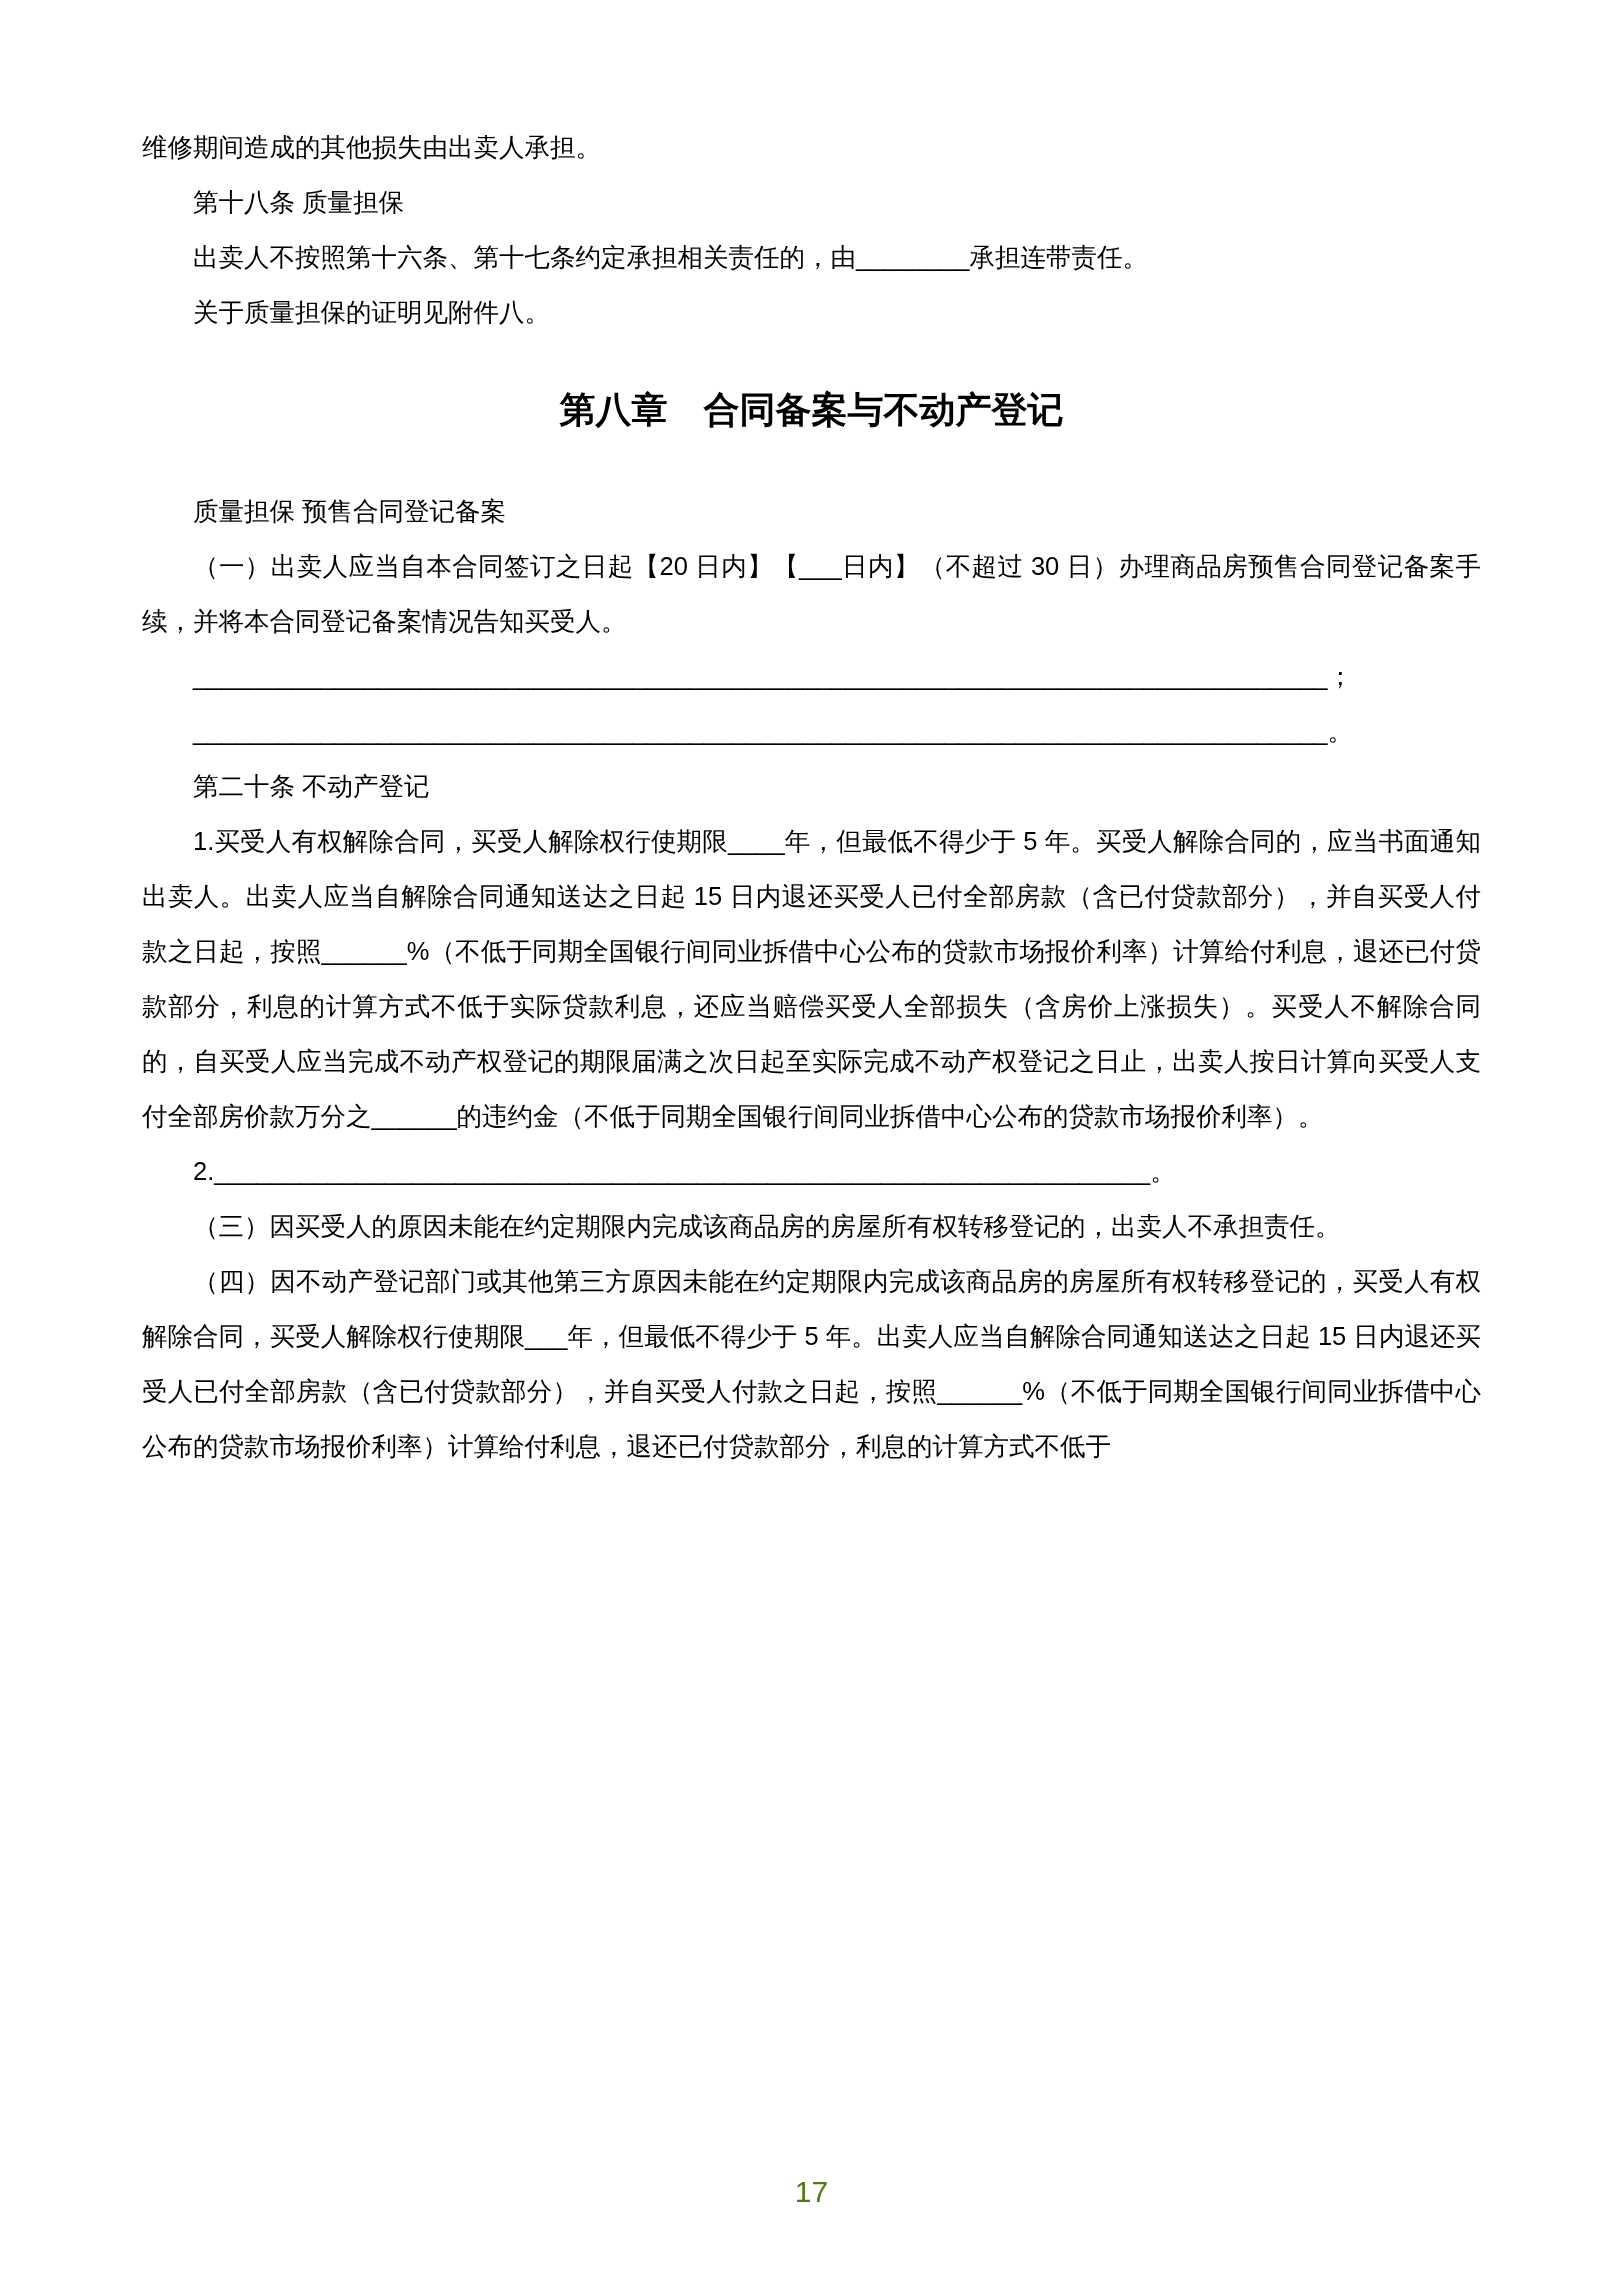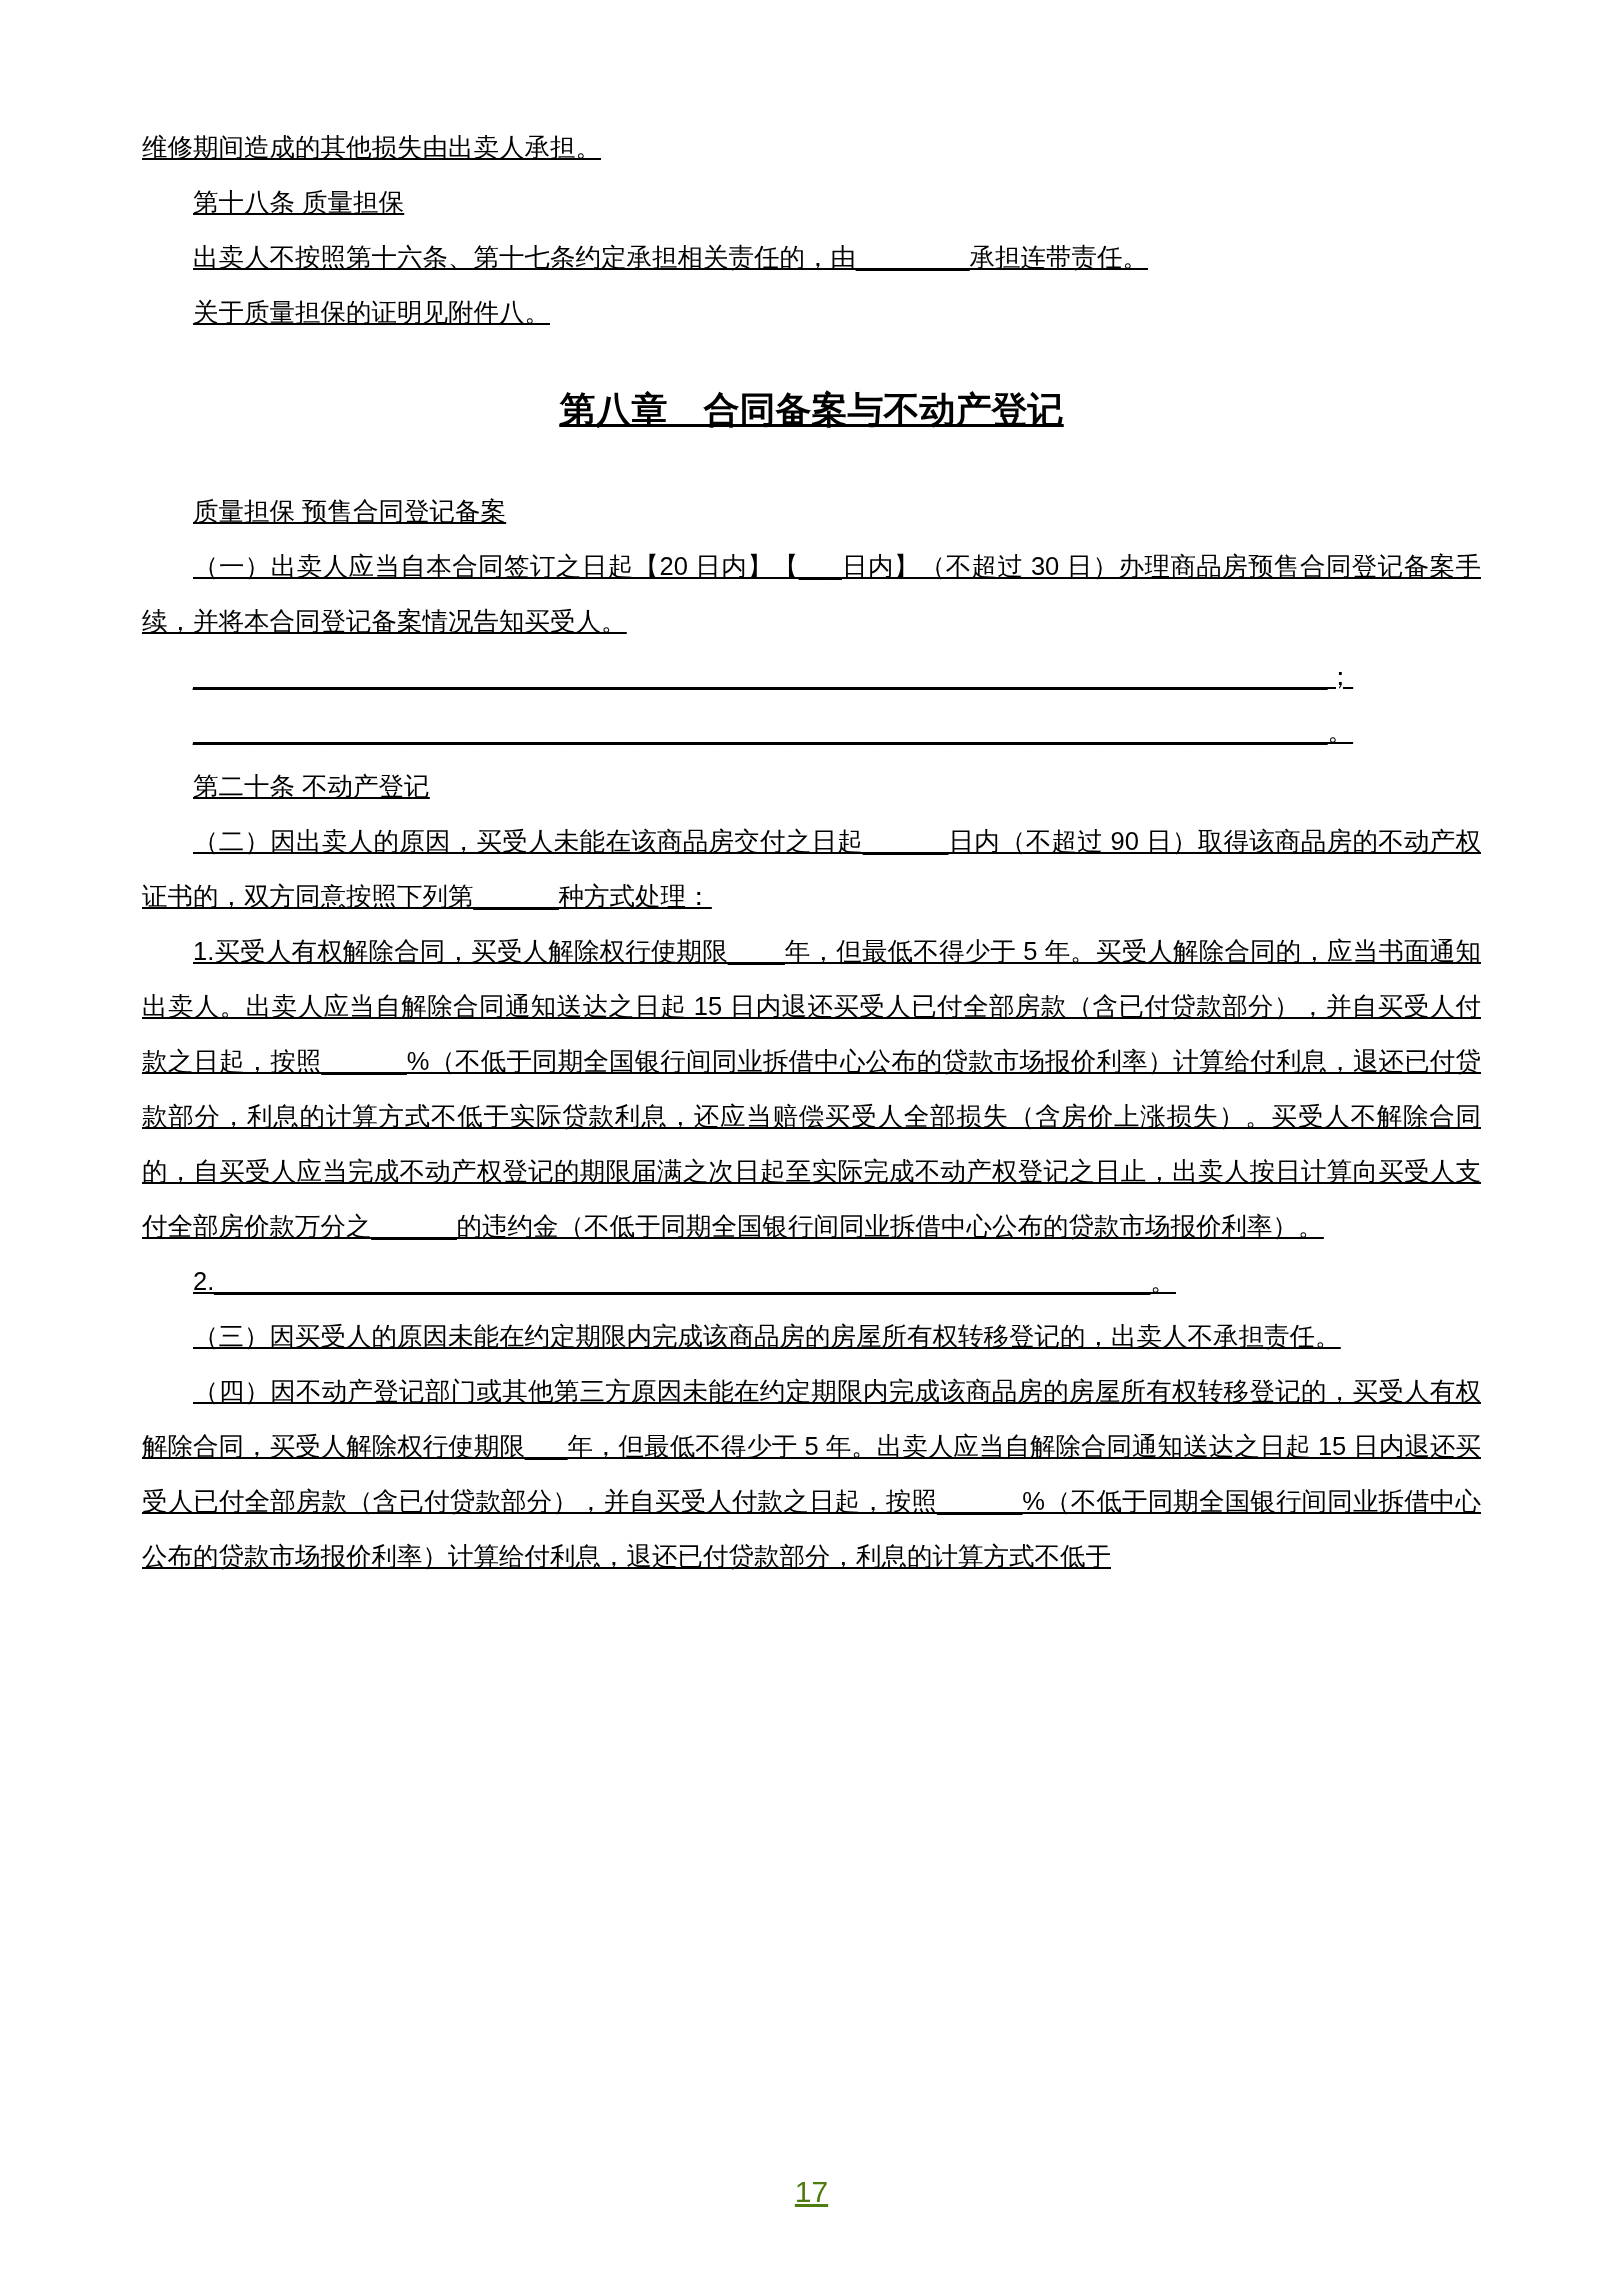--- a/index.html
+++ b/index.html
@@ -1,15 +1,15 @@
 <!DOCTYPE html>
 <html style="font-size:14.5px"><head>
 <meta charset="utf-8">
 <style>
-  * { margin: 0; padding: 0; box-sizing: border-box; text-decoration: underline; }
+  * { margin: 0; padding: 0; box-sizing: border-box; }
   html, body { background: #ffffff; }
   .page {
     position: relative;
     width: 1623px;
     height: 2294px;
     background: #ffffff;
     color: #000000;
     font-family: "Liberation Sans", "DejaVu Sans", sans-serif;
     overflow: hidden;
   }
@@ -60,21 +60,20 @@
     <p class="para indent">出卖人不按照第十六条、第十七条约定承担相关责任的，由________承担连带责任。</p>
     <p class="para indent">关于质量担保的证明见附件八。</p>
 
     <h1 class="chapter">第八章　合同备案与不动产登记</h1>
 
     <p class="para indent">质量担保 预售合同登记备案</p>
     <p class="para indent">（一）出卖人应当自本合同签订之日起【20 日内】【___日内】（不超过 30 日）办理商品房预售合同登记备案手续，并将本合同登记备案情况告知买受人。</p>
     <p class="para blank-row">________________________________________________________________________________；</p>
     <p class="para blank-row">________________________________________________________________________________。</p>
     <p class="para indent">第二十条 不动产登记</p>
-    <p class="para indent">（二）因出卖人的原因，买受人未能在该商品房交付之日起______日内（不超过 90 日）取得该商品房的不动产权证书的，双方同意按照下列第______种方式处理：</p>
     <p class="para indent">1.买受人有权解除合同，买受人解除权行使期限____年，但最低不得少于 5 年。买受人解除合同的，应当书面通知出卖人。出卖人应当自解除合同通知送达之日起 15 日内退还买受人已付全部房款（含已付贷款部分），并自买受人付款之日起，按照______%（不低于同期全国银行间同业拆借中心公布的贷款市场报价利率）计算给付利息，退还已付贷款部分，利息的计算方式不低于实际贷款利息，还应当赔偿买受人全部损失（含房价上涨损失）。买受人不解除合同的，自买受人应当完成不动产权登记的期限届满之次日起至实际完成不动产权登记之日止，出卖人按日计算向买受人支付全部房价款万分之______的违约金（不低于同期全国银行间同业拆借中心公布的贷款市场报价利率）。</p>
     <p class="para indent blank-row">2.__________________________________________________________________。</p>
     <p class="para indent">（三）因买受人的原因未能在约定期限内完成该商品房的房屋所有权转移登记的，出卖人不承担责任。</p>
     <p class="para indent">（四）因不动产登记部门或其他第三方原因未能在约定期限内完成该商品房的房屋所有权转移登记的，买受人有权解除合同，买受人解除权行使期限___年，但最低不得少于 5 年。出卖人应当自解除合同通知送达之日起 15 日内退还买受人已付全部房款（含已付贷款部分），并自买受人付款之日起，按照______%（不低于同期全国银行间同业拆借中心公布的贷款市场报价利率）计算给付利息，退还已付贷款部分，利息的计算方式不低于</p>
 
   </div>
 
   <div class="footer">17</div>
 </div>
 

